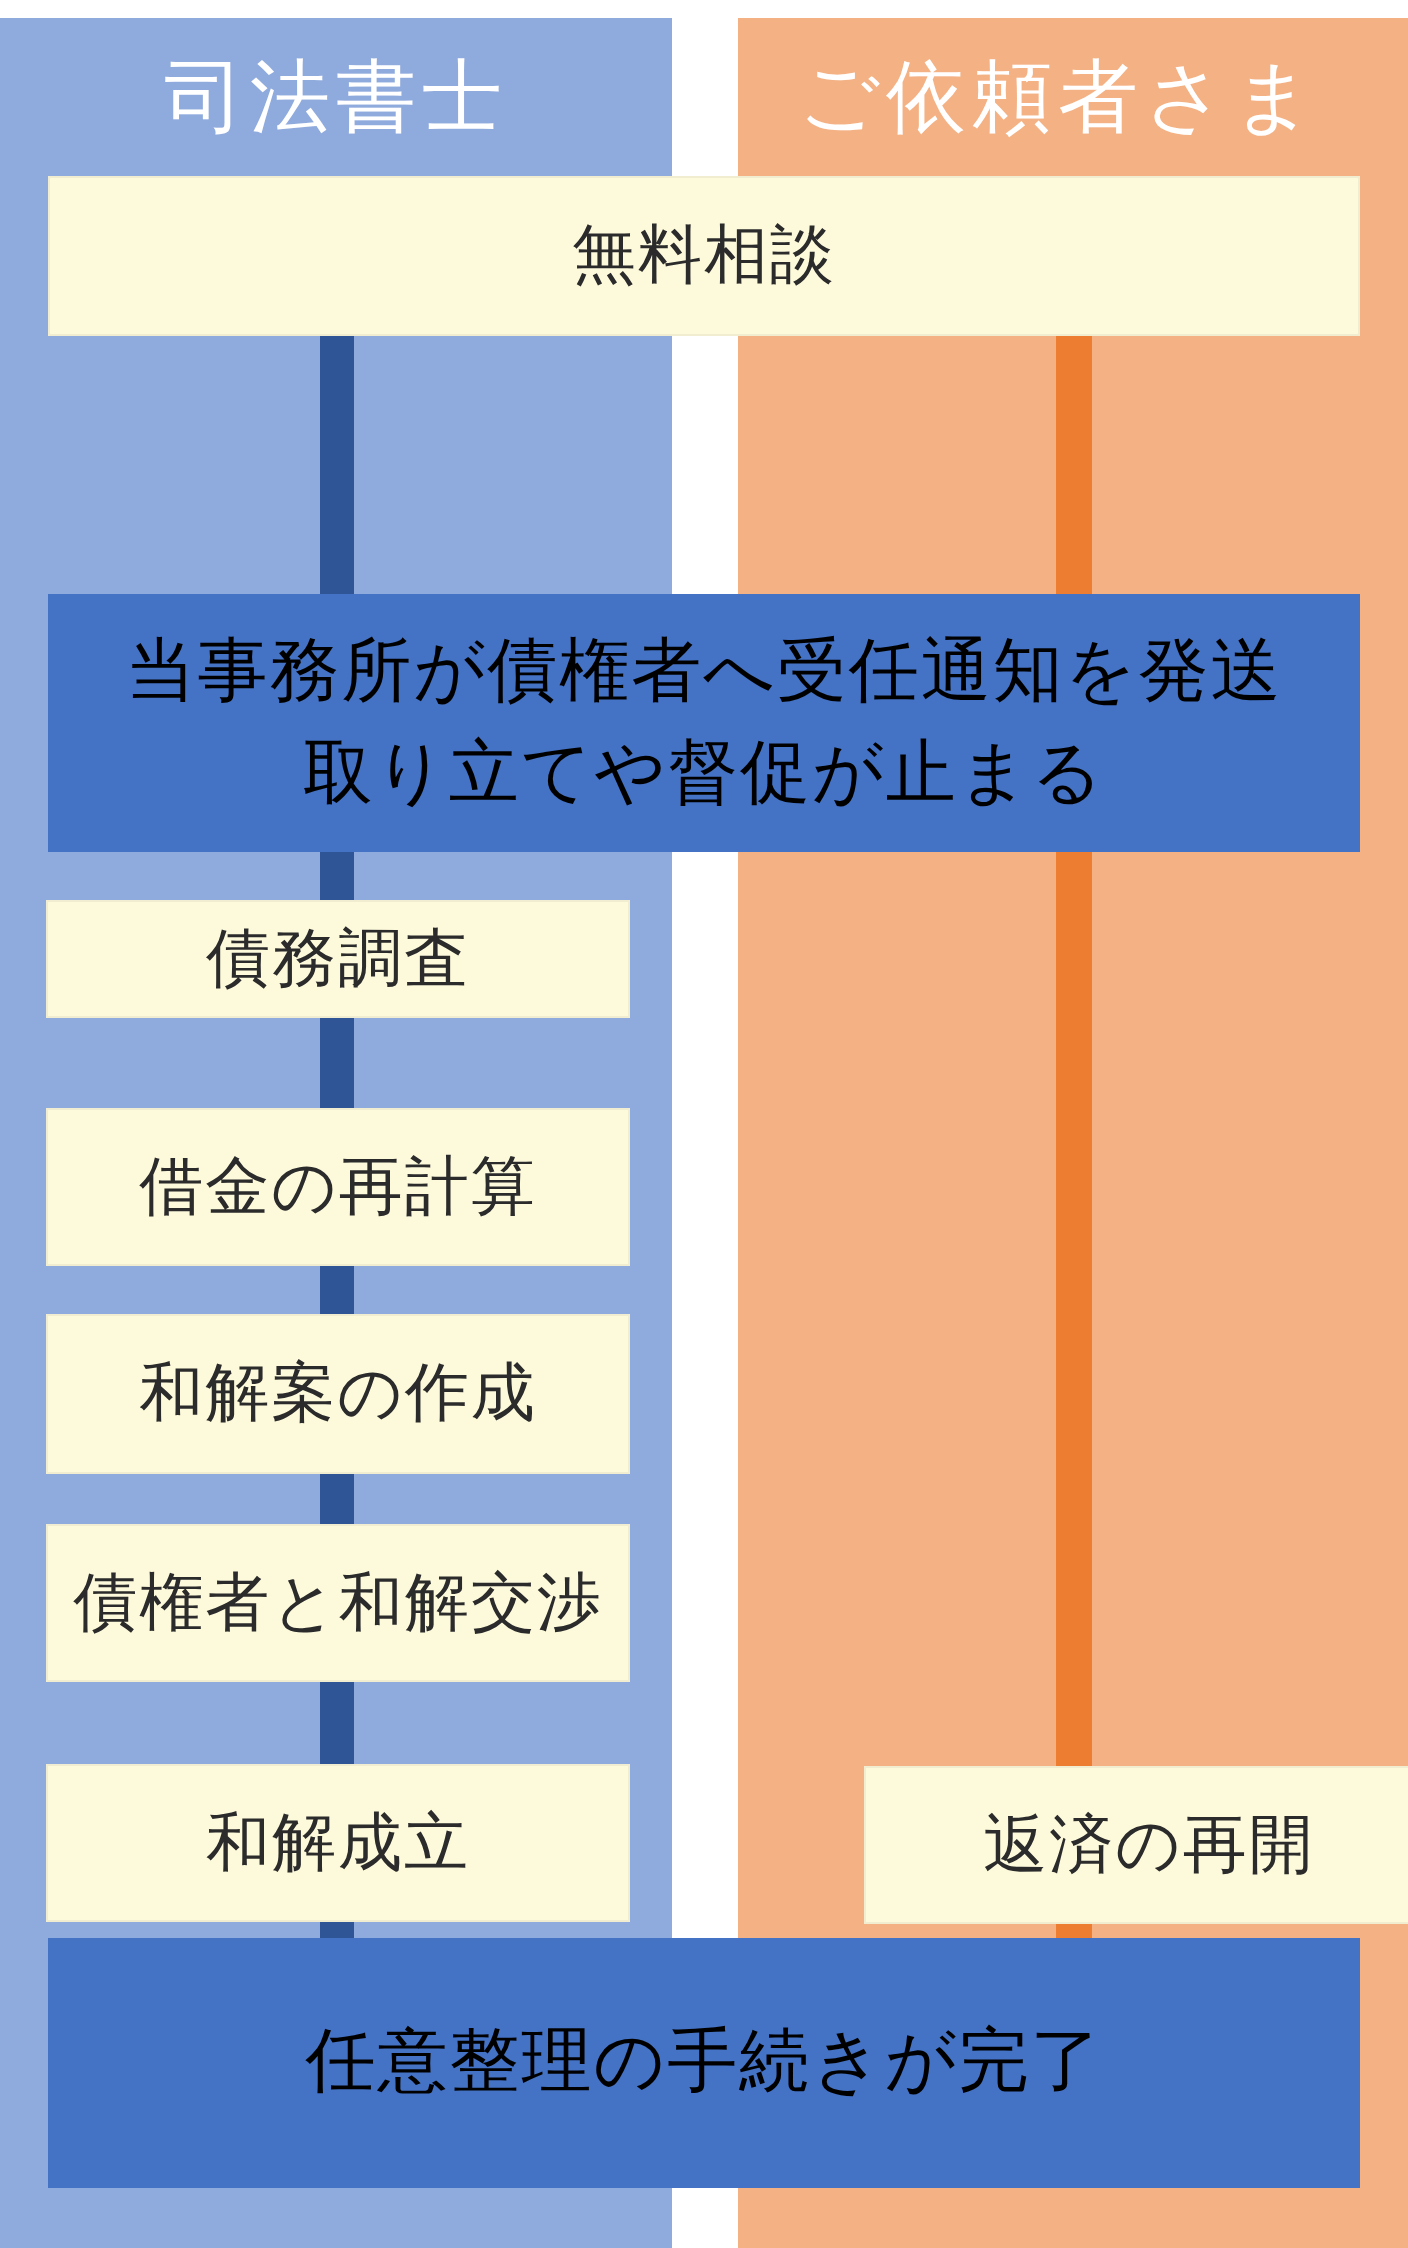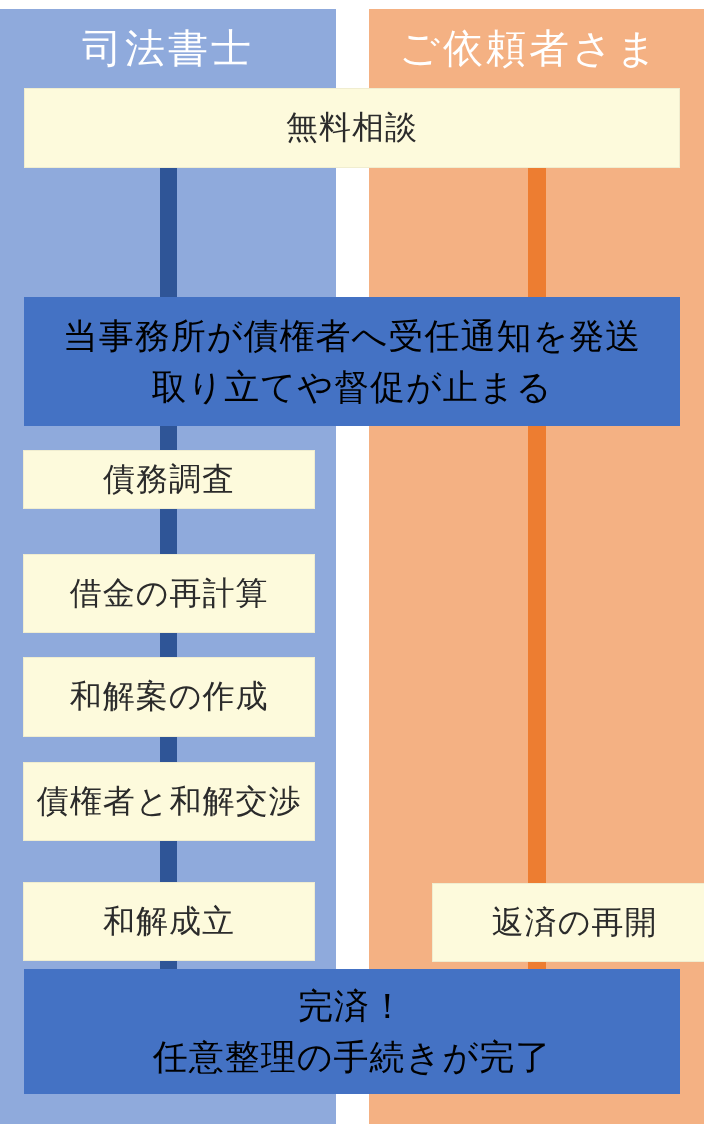--- a/index.html
+++ b/index.html
@@ -93,17 +93,16 @@
   <div class="box cream b-proposal">和解案の作成</div>
 
 
   <div class="box cream b-nego">債権者と和解交渉</div>
 
   <div class="box cream b-settle">和解成立</div>
 
   <div class="box cream b-resume">返済の再開</div>
 
   <div class="box blue b-complete">
-    <div>完済！</div>
     <div>任意整理の手続きが完了</div>
   </div>
 
 </div>
 
 </body></html>

